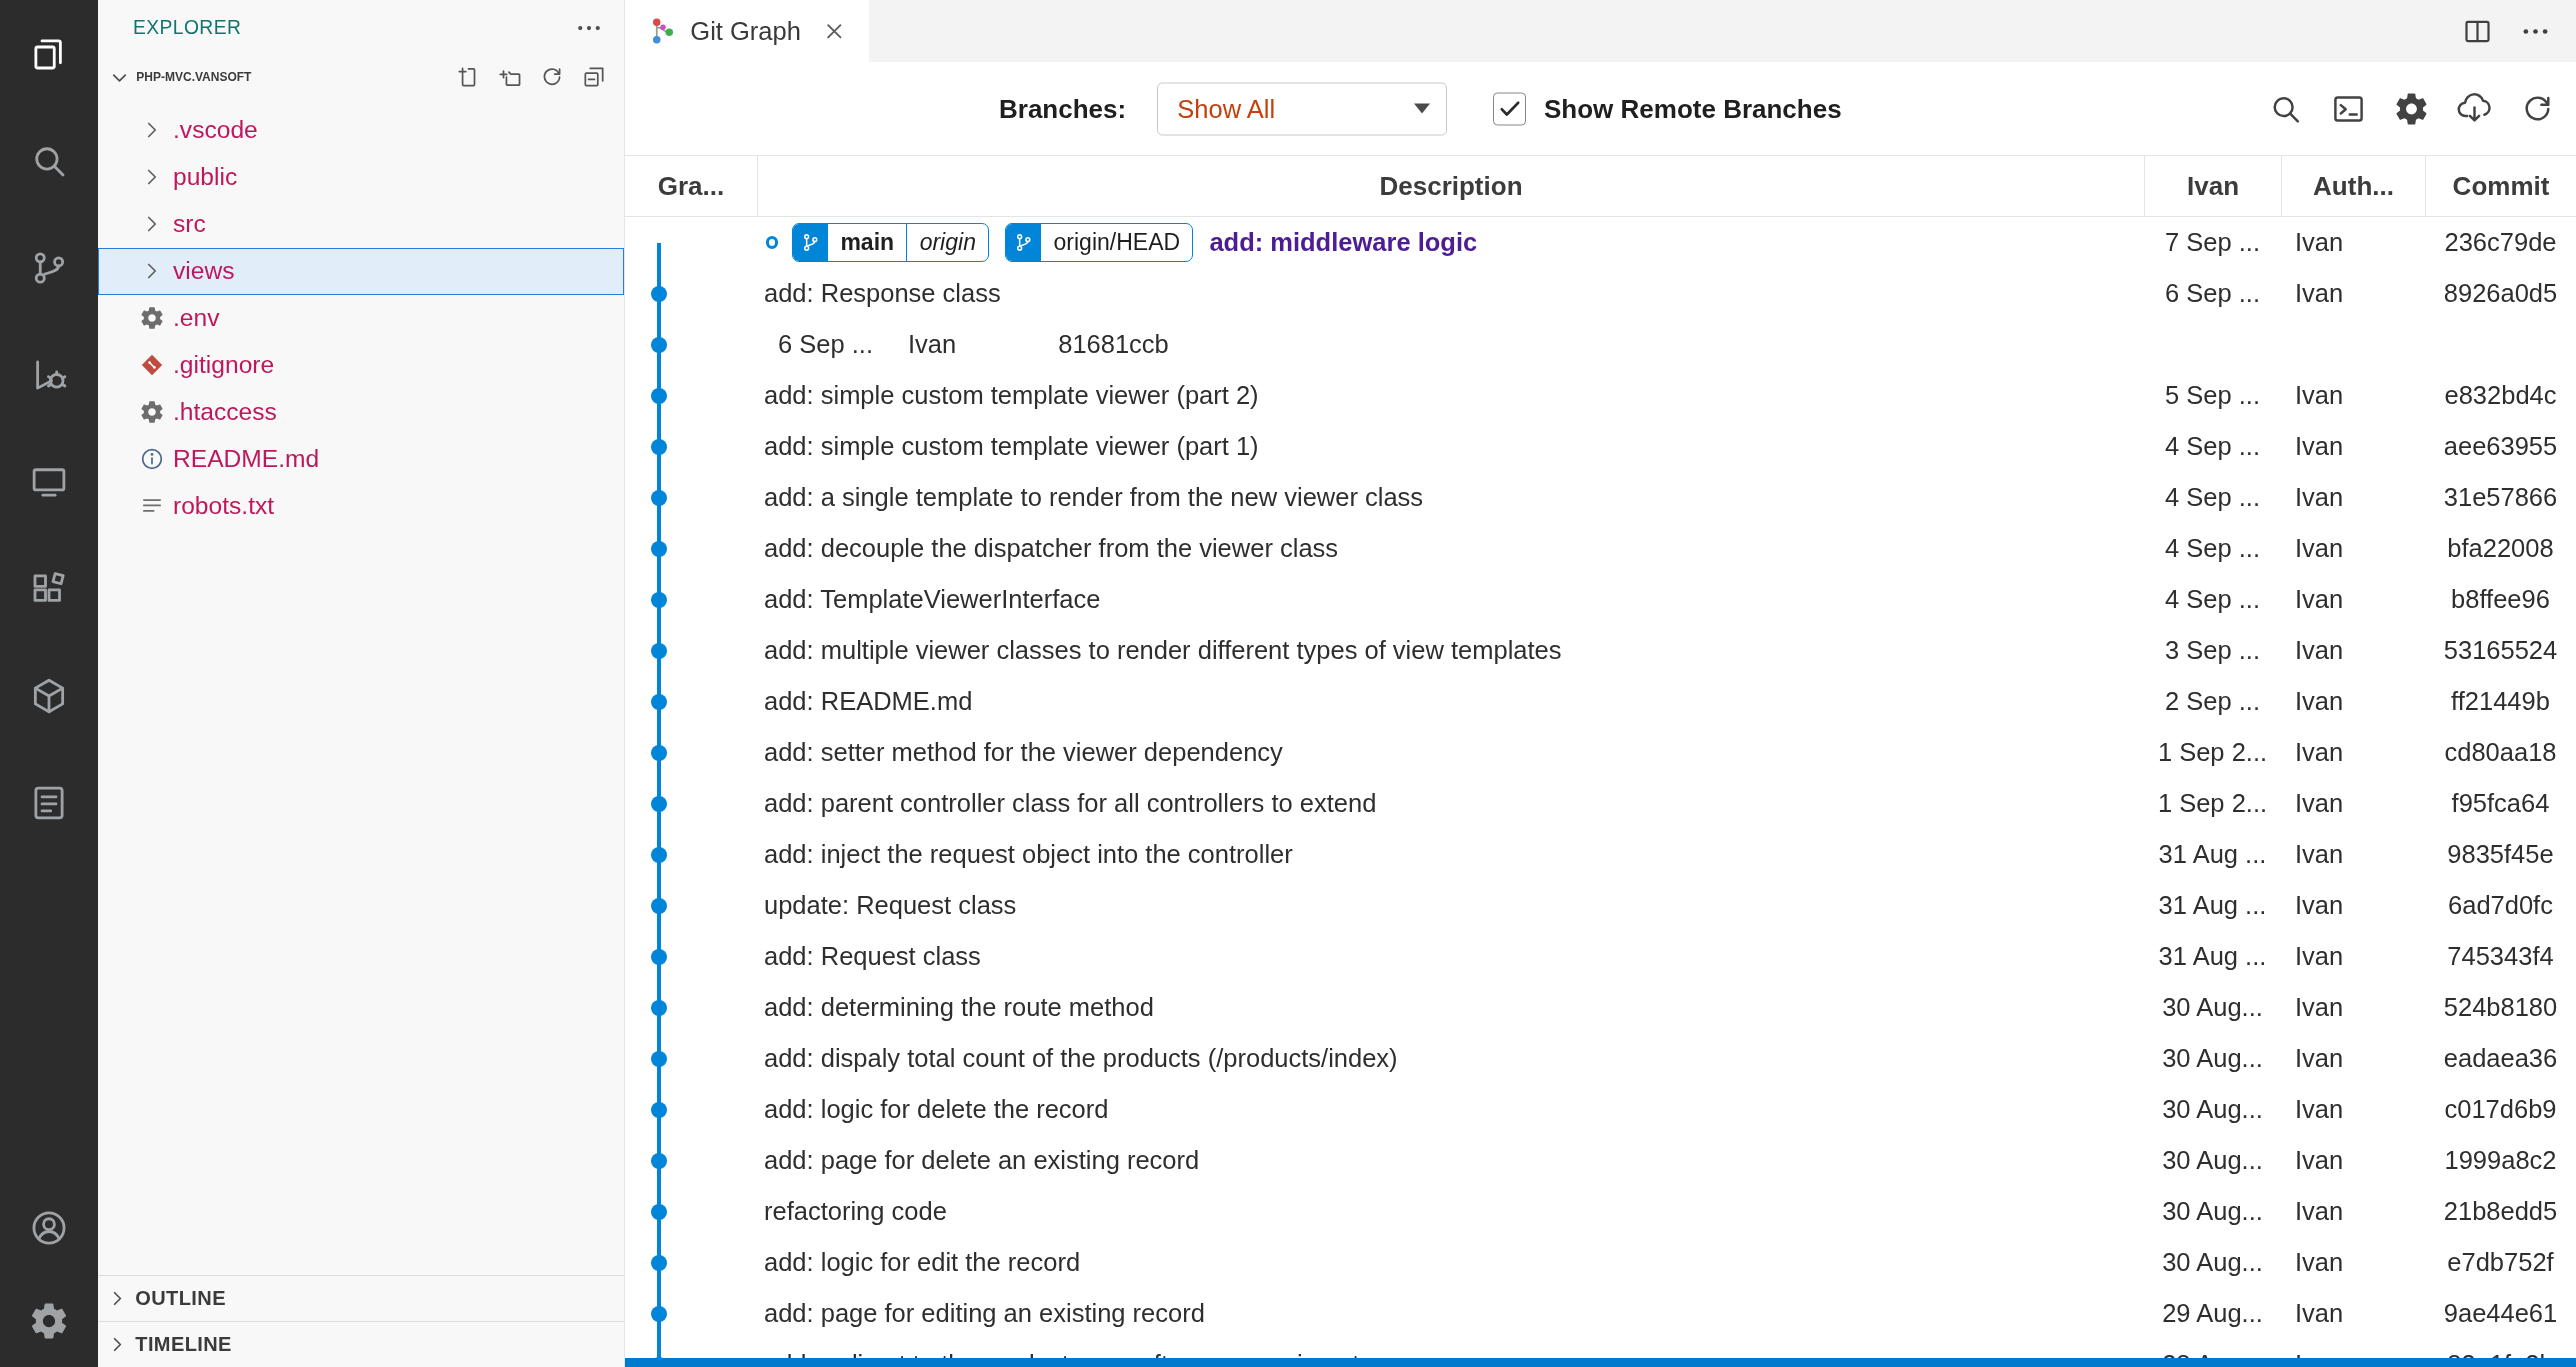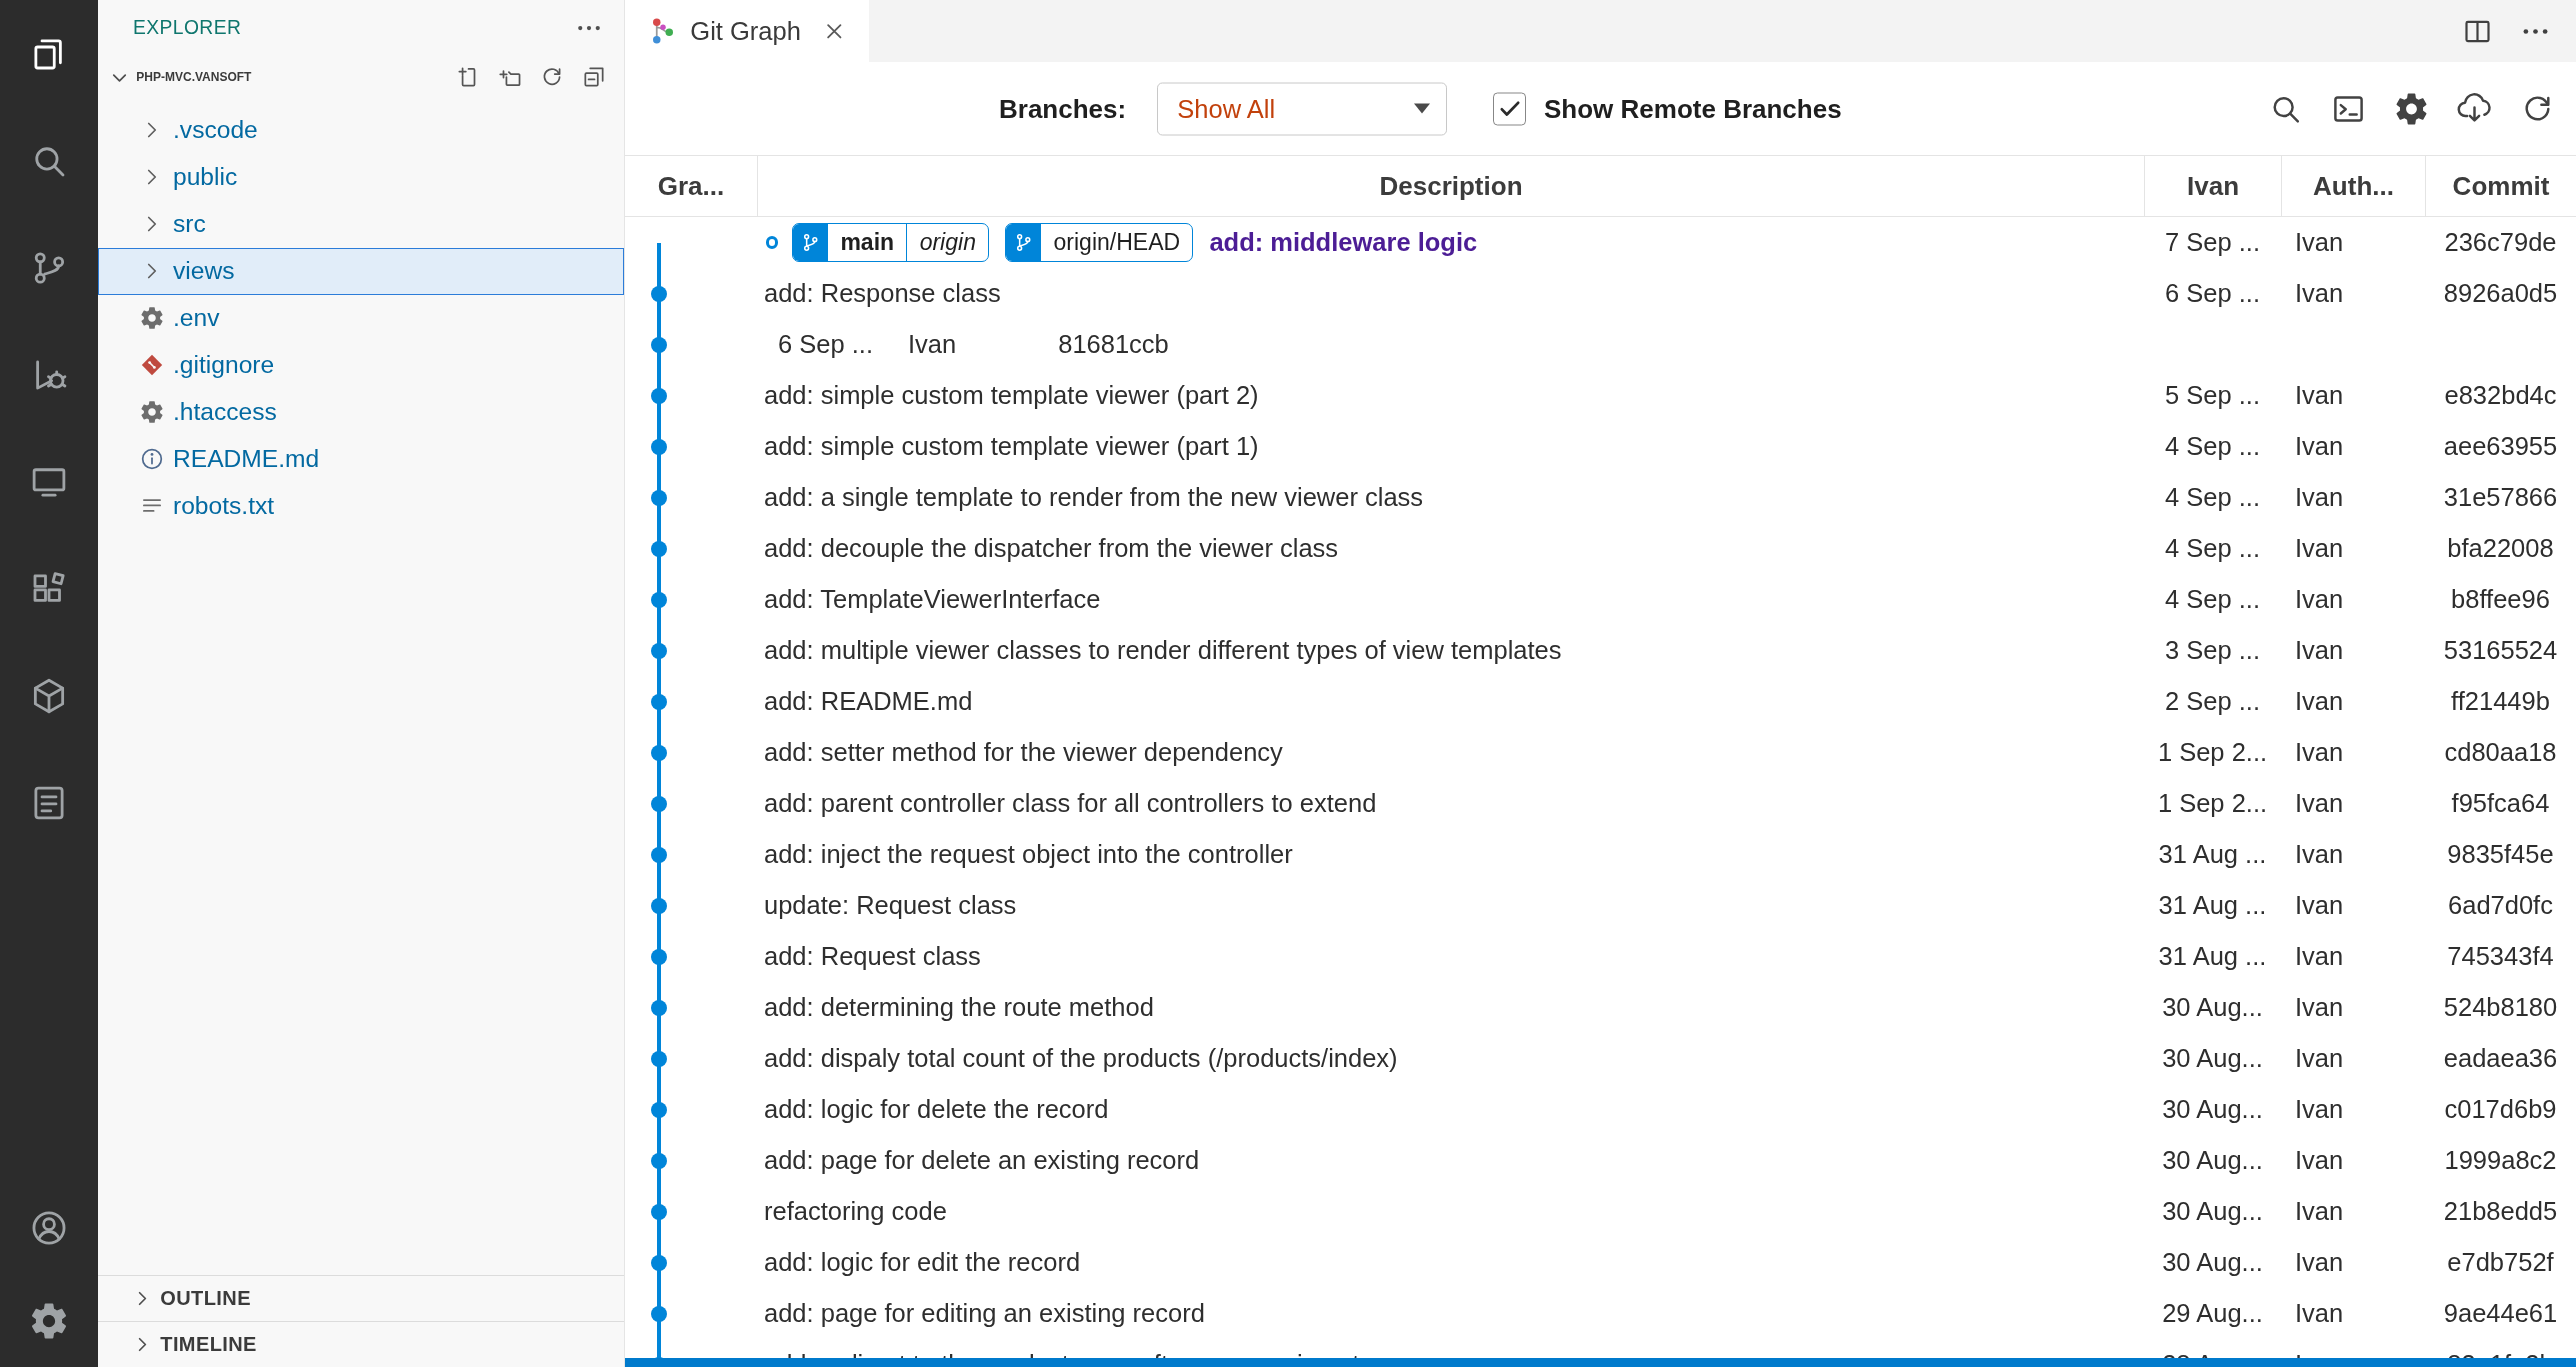--- a/index.html
+++ b/index.html
@@ -32,23 +32,23 @@
   .twisty{width:26px;height:26px;display:flex;align-items:center;justify-content:center;color:#4f4f4f;flex-shrink:0}
   .twisty svg{width:23px;height:23px}
   .ws-actions{margin-left:auto;display:flex;gap:7px}
   .ws-btn{width:35px;height:35px;display:flex;align-items:center;justify-content:center;color:#555;cursor:pointer;border-radius:7px}
   .ws-btn svg{width:26px;height:26px}
   .tree{padding-top:8.8px}
   .tree-item{height:47px;display:flex;align-items:center;padding-left:39px;cursor:pointer;border:1.8px solid transparent}
   .tree-item.selected{background:#e1edf9;border-color:var(--sel)}
   .slot{width:28px;height:28px;display:flex;align-items:center;justify-content:center;color:#5f5f5f;flex-shrink:0}
   .slot svg{width:26px;height:26px}
-  .tree-label{font-size:24.6px;color:#0369a1;margin-left:7px;white-space:nowrap}
+  .tree-label{font-size:24.6px;color:#be185d;margin-left:7px;white-space:nowrap}
   .sb-sections{margin-top:auto}
-  .section-row{height:46px;display:flex;align-items:center;border-top:1.8px solid #dcdcdc;padding-left:31px;cursor:pointer}
+  .section-row{height:46px;display:flex;align-items:center;border-top:1.8px solid #dcdcdc;padding-left:6px;cursor:pointer}
   .section-label{font-weight:bold;font-size:20px;color:#3b3b3b;margin-left:5.3px;letter-spacing:0.4px}
 
   
   .editor{flex:1;display:flex;flex-direction:column;position:relative;background:#fff;min-width:0}
   .tabbar{height:62px;background:#f3f3f3;display:flex;align-items:stretch;flex-shrink:0}
   .tab{background:#fff;display:flex;align-items:center;padding:16px 23px;cursor:pointer}
   .tab-ico{width:30px;height:30px;flex-shrink:0}
   .tab-title{font-size:25.5px;color:#3a3a3a;margin-left:12.3px}
   .tab-close{width:24.6px;height:24.6px;color:#5a5a5a;margin-left:21px;cursor:pointer}
   .tab-actions{margin-left:auto;display:flex;align-items:center;gap:17.6px;padding-right:21px;color:#3f3f3f}

